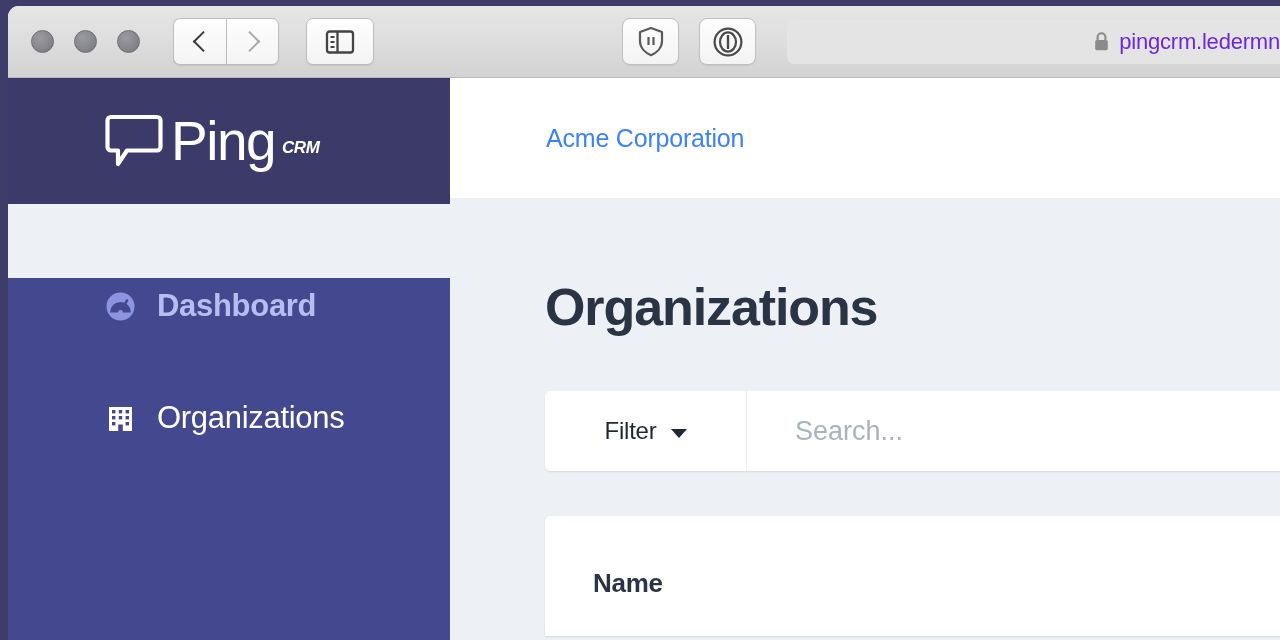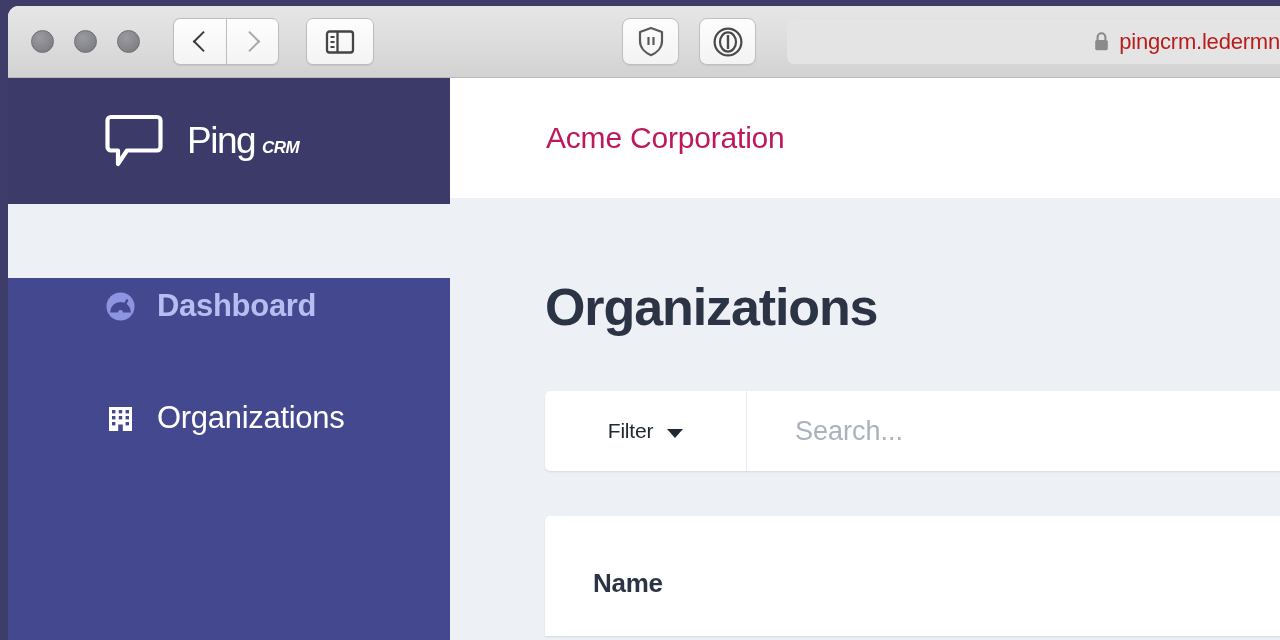--- a/index.html
+++ b/index.html
@@ -71,40 +71,40 @@
   }
   #btn-privacy-report { margin-right:20px; }
 
   #url-bar {
     margin-left:31px; flex:1; height:44px;
     background:#e4e4e4; border-radius:7px;
     display:flex; align-items:center; justify-content:flex-end;
     padding-right:8px; min-width:0;
   }
   #url-text {
-    font-size:22px; color:#b91c1c; white-space:nowrap;
+    font-size:22px; color:#6d28d9; white-space:nowrap;
     letter-spacing:-.2px;
   }
   #lock-icon { margin-right:9px; display:flex; align-items:center; }
 
   
   #page { position:relative; height:568px; display:flex; background:#edf0f4; }
 
   
   #sidebar { width:442px; flex:none; position:relative; }
   #sidebar-header {
     height:126px; background:#3c3a68;
     display:flex; align-items:center; padding-left:97px;
   }
   #sidebar-body { height:442px; background:#44488f; }
 
   #logo { display:flex; align-items:center; }
   #logo-text {
-    font-size:37px; color:#fff; font-weight:400;
-    letter-spacing:-1.5px; margin-left:24px;
+    font-size:55px; color:#fff; font-weight:400;
+    letter-spacing:-1.5px; margin-left:8px;
   }
   #logo-crm {
     font-size:17px; color:#fff; font-weight:bold; font-style:italic;
     letter-spacing:-.5px; margin-left:7px; margin-top:14px;
   }
 
   .nav-item {
     display:flex; align-items:center;
     padding-left:97px; height:56px; margin-top:56px;
   }
@@ -115,39 +115,39 @@
     color:#b7bdf0;
   }
   .nav-item.active .nav-label { color:#fff; }
 
   
   #main { flex:1; position:relative; min-width:0; }
   #main-header {
     height:120px; background:#fff;
     display:flex; align-items:center; padding-left:96px;
   }
-  #account-name { font-size:30px; color:#be185d; letter-spacing:-.2px; }
+  #account-name { font-size:25px; color:#3b82f6; letter-spacing:-.2px; }
   #main-body { background:#edf0f4; height:448px; padding-left:95px; }
 
   #page-title {
     font-size:52px; font-weight:bold; color:#2b3445;
     letter-spacing:-1.1px; padding-top:79px;
   }
 
   #filter-row {
     margin-top:54px; height:80px; display:flex;
     background:#fff; border-radius:5px;
     box-shadow:0 1px 2px rgba(20,30,50,.10);
     overflow:hidden; width:860px;
   }
   #filter-button {
     width:202px; display:flex; align-items:center; justify-content:center;
     border-right:1px solid #e8ebef;
   }
-  #filter-label { font-size:21px; color:#1f2733; letter-spacing:-.2px; }
+  #filter-label { font-size:24px; color:#1f2733; letter-spacing:-.2px; }
   #filter-caret {
     width:0; height:0; margin-left:14px; margin-top:4px;
     border-left:8px solid transparent; border-right:8px solid transparent;
     border-top:9px solid #1f2733;
   }
   #search-input {
     flex:1; border:none; outline:none; background:transparent;
     font-family:"Liberation Sans", sans-serif;
     font-size:27px; color:#2b3445; padding-left:48px;
   }

